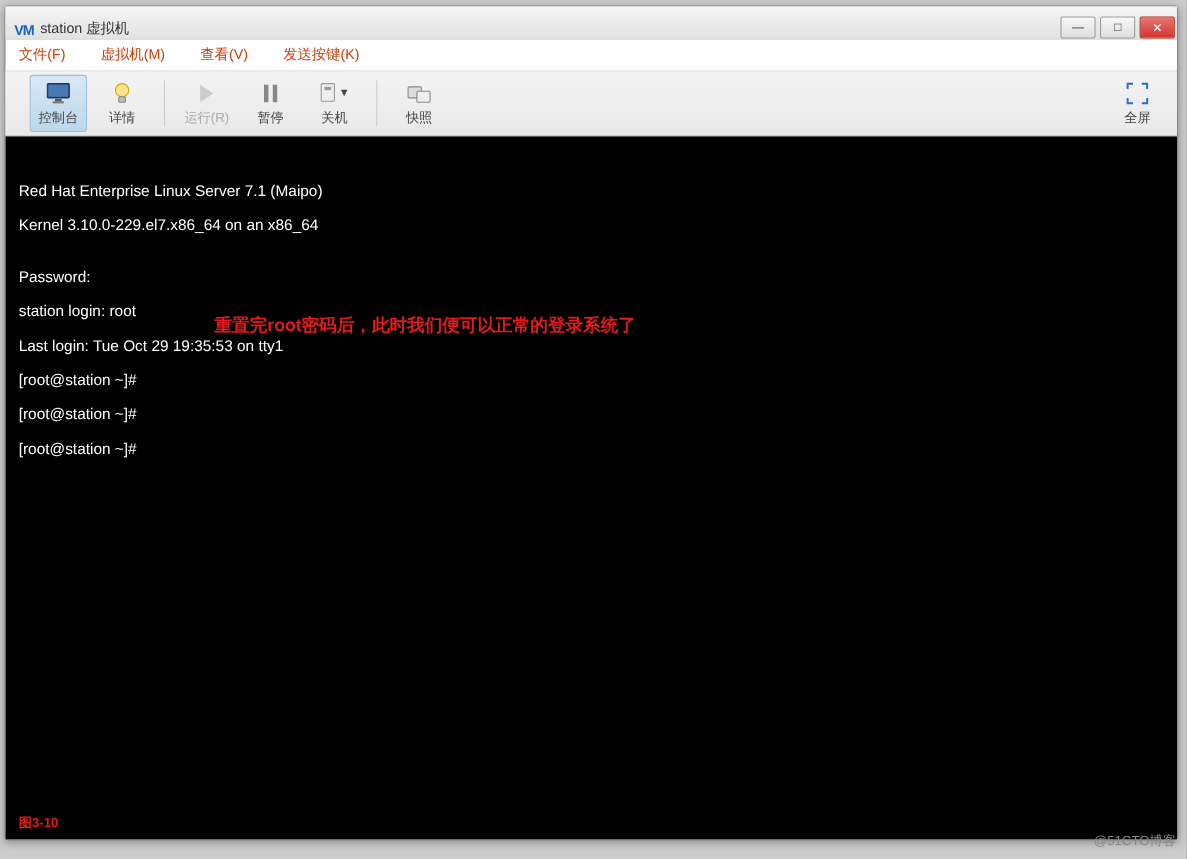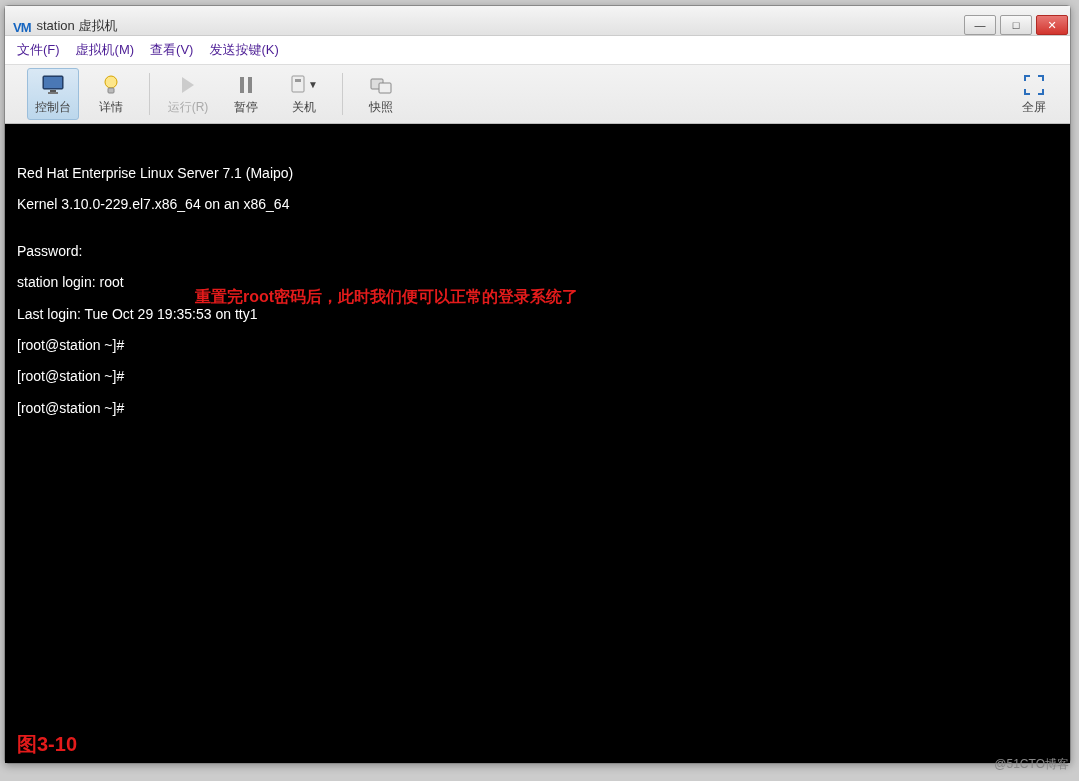--- a/index.html
+++ b/index.html
@@ -4,35 +4,35 @@
 <style>
   * { box-sizing: border-box; font-family: "Microsoft YaHei", "SimHei", Arial, sans-serif; }
   body { margin:0; padding:0; background:#ccc; width:1079px; height:781px; overflow:hidden; }
   .window { position:absolute; left:4px; top:5px; width:1067px; height:759px; background:#fff; border:1px solid #888; border-radius:4px; box-shadow: 0 2px 8px rgba(0,0,0,0.3); display:flex; flex-direction:column;}
   .title-bar { height:30px; background: linear-gradient(#f5f5f5, #e2e2e2); display:flex; align-items:flex-end; padding:17px 2px 0 8px; border-bottom:1px solid #ccc; font-size:13px; color:#333;}
   .title-icon { margin-right:6px; color:#1565c0; font-weight:bold; font-size:13px; letter-spacing:-1px;}
   .title-text { flex:1 1 auto; }
   .win-controls { display:flex; gap:4px; }
   .winbtn { width:32px; height:20px; border:1px solid #9e9e9e; display:flex; align-items:center; justify-content:center; font-size:11px; color:#333; background:linear-gradient(#f8f8f8,#dedede); border-radius:2px; cursor:pointer;}
   .winbtn.close { background:linear-gradient(#e87773,#d2352e); border:1px solid #b02a24; color:#fff;}
-  .menu-bar { height:28px; display:flex; align-items:center; padding:0 6px; font-size:13px; gap:4px; color:#4c1d95;}
+  .menu-bar { height:28px; display:flex; align-items:center; padding:0 6px; font-size:13px; gap:20px; color:#c2410c;}
   .menu-item { padding:2px 6px; cursor:pointer;}
   .toolbar { height:60px; background: linear-gradient(#f3f3f3,#e9e9e9); border-top:1px solid #ddd; border-bottom:1px solid #bfbfbf; display:flex; align-items:center; padding:4px 10px; gap:6px; font-size:12px; color:#444;}
   .tb-btn { width:52px; height:52px; display:flex; flex-direction:column; align-items:center; justify-content:center; border:1px solid transparent; border-radius:3px; gap:2px; cursor:pointer;}
   .tb-btn.active { background:linear-gradient(#d9e8f5,#bcd7ec); border:1px solid #9bbedb;margin-left:12px;}
   .tb-btn.disabled { color:#aaa; cursor:default;}
   .tb-icon { height:24px; display:flex; align-items:center; justify-content:center; font-size:20px;}
   .tb-label { font-size:12px; white-space:nowrap;}
   .tb-sep { width:1px; height:42px; background:#ccc; margin:0 6px;}
   .tb-spacer { flex:1 1 auto; }
   .tb-split .tb-icon { display:flex; align-items:center; gap:0;}
   .arrow-down { font-size:10px; margin-left:2px;}
   .console { flex:1 1 auto; background:#000; color:#fff; font-family:"Courier New", monospace; font-size:14px; line-height:1.12; padding:26px 12px; position:relative; white-space:pre; overflow:hidden;}
   .annotation { position:absolute; left:190px; top:150px; color:#e31b1b; font-family:"Microsoft YaHei","SimHei",Arial; font-size:16px; font-weight:bold;margin-top:14px;}
-  .figlabel { position:absolute; left:12px; bottom:8px; color:#e31b1b; font-family:"Microsoft YaHei","SimHei",Arial; font-size:20px; font-weight:bold;}
+  .figlabel { position:absolute; left:12px; bottom:8px; color:#e31b1b; font-family:"Microsoft YaHei","SimHei",Arial; font-size:12px; font-weight:bold;}
   .console-line { display:block; }
   .watermark { position:absolute; right:10px; bottom:8px; color:#888; font-size:12px;}
 </style>
 </head>
 <body>
 
 <div class="window">
 
   <div class="title-bar">
     <span class="title-icon">VM</span>

